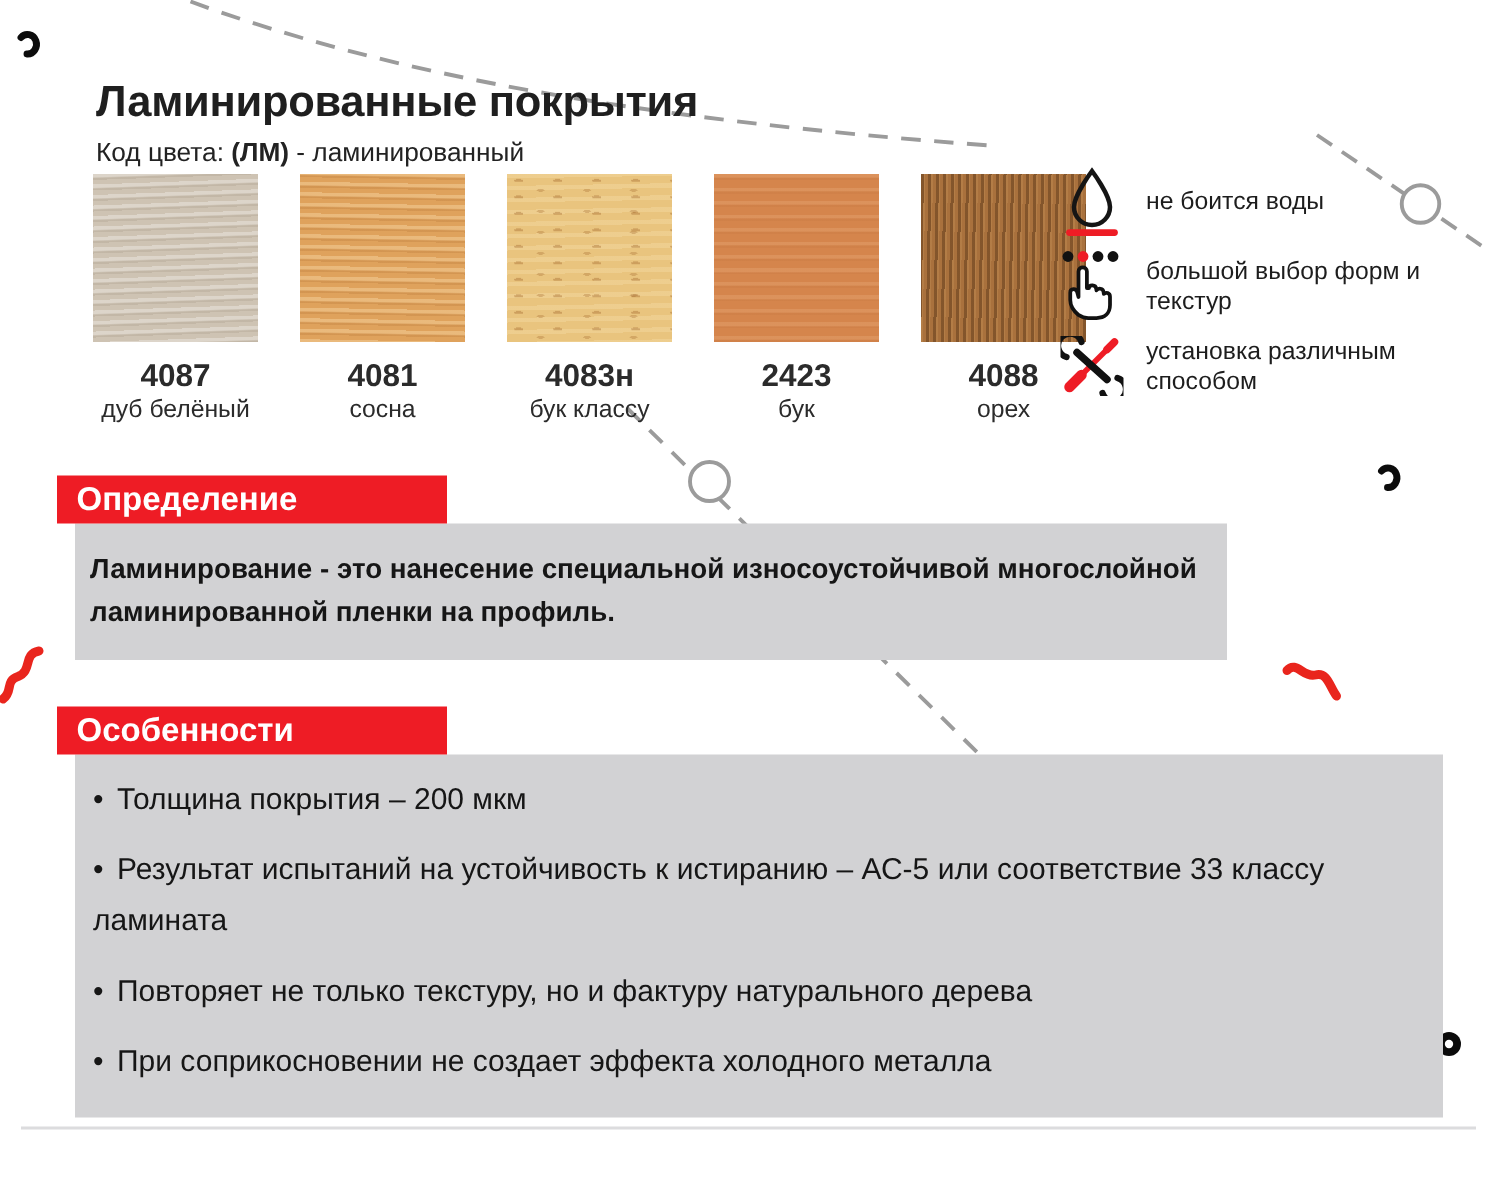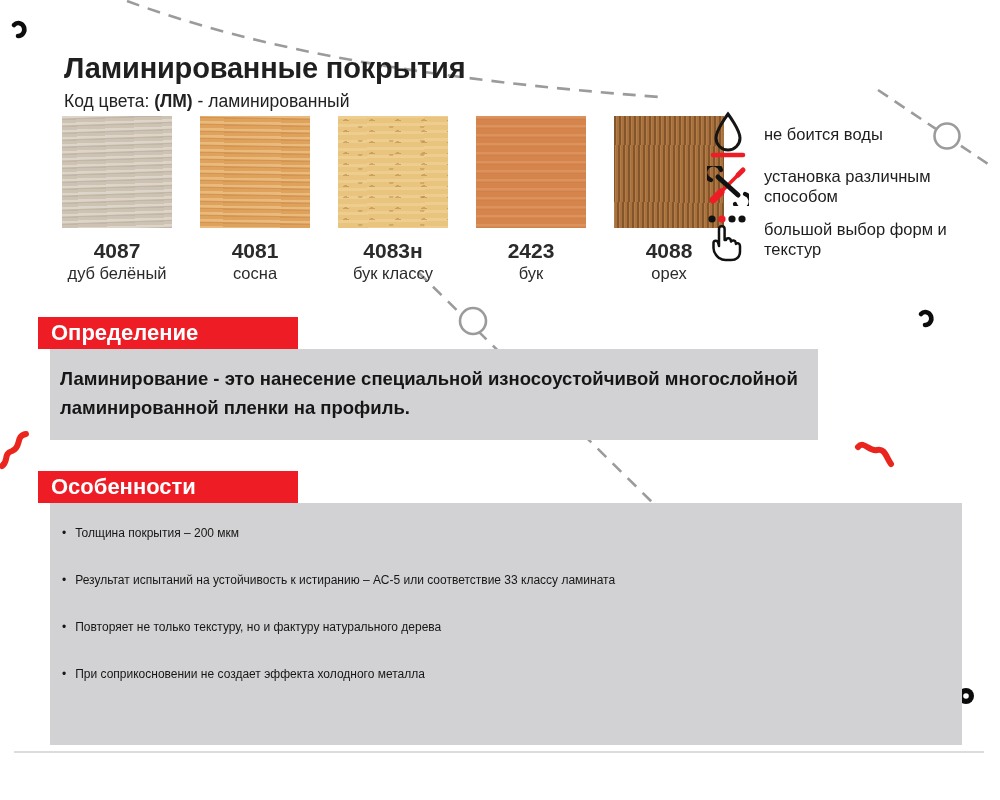--- a/index.html
+++ b/index.html
@@ -44,21 +44,21 @@
   .feat-label { margin-left:12px; font-size:16.5px; font-weight:500; line-height:20px; color:#1d1d1d; }
   
   .banner { position:absolute; left:38px; width:260px; height:32px; background:#ee1c25;
             color:#fff; font-size:22px; font-weight:bold; line-height:31px; padding-left:13px; z-index:2; }
   .banner-definition { top:317px; }
   .banner-features { top:471px; }
   .panel { position:absolute; left:30px; background:#d2d2d4; z-index:1;margin-left:20px; }
   .panel-definition { top:349px; width:768px; height:91px; padding:15px 20px 0 10px; }
   .panel-definition p { font-size:18.5px; font-weight:bold; line-height:29px; color:#161616; }
   .panel-features { top:503px; width:912px; height:242px; padding:13px 20px 0 12px; }
-  .bullet { font-size:12px; line-height:34px; color:#161616; margin-bottom:13px; }
+  .bullet { font-size:20px; line-height:34px; color:#161616; margin-bottom:13px; }
   .bullet::before { content:"\2022"; margin-right:9px; }
   .bottom-rule { position:absolute; left:14px; top:751px; width:970px; height:2px; background:#dcdcde; z-index:1; }
 </style>
 </head>
 <body>
 
 <svg class="decor" viewBox="0 0 1000 800" xmlns="http://www.w3.org/2000/svg">
 
   <path d="M127,1 C260,50 430,80 660,97" fill="none" stroke="#9b9b9b" stroke-width="2.6" stroke-dasharray="13 9"></path>
 
@@ -116,44 +116,44 @@
     <div class="feat-icon">
       <svg width="36" height="48" viewBox="0 0 36 48" xmlns="http://www.w3.org/2000/svg">
         <path d="M18 4 C18 4 6 20 6 28 a12 12 0 0 0 24 0 C30 20 18 4 18 4 Z" fill="none" stroke="#151515" stroke-width="3"></path>
         <line x1="3" y1="45" x2="33" y2="45" stroke="#ee1c25" stroke-width="4.5" stroke-linecap="round"></line>
       </svg>
     </div>
     <div class="feat-label">не боится воды</div>
   </div>
   <div class="feat-row">
     <div class="feat-icon">
+      <svg width="44" height="50" viewBox="0 0 44 50" xmlns="http://www.w3.org/2000/svg">
+        <circle cx="6" cy="5" r="3.6" fill="#111"></circle>
+        <circle cx="16" cy="5" r="3.6" fill="#ee1c25"></circle>
+        <circle cx="26" cy="5" r="3.6" fill="#111"></circle>
+        <circle cx="36" cy="5" r="3.6" fill="#111"></circle>
+        <path d="M13,44 c-3,-2.5 -5.5,-6.5 -5.5,-10 v-5 c0,-3 4,-3 4.6,-0.3 l0.9,3.3 V15 c0,-3.6 5.6,-3.6 5.6,0 v11 h1.4 c0.3,-2.4 4.4,-2.2 4.8,0.4 l0.2,1.2 c1.2,-2 4.4,-1.3 4.7,1 l0.2,1.3 c1.4,-1.4 4.1,-0.6 4.1,2 v5.5 c0,5.5 -3.6,8.6 -9,8.6 h-5.5 c-2.4,0 -4.6,-0.8 -6.3,-2z" fill="#fff" stroke="#111" stroke-width="2.5" stroke-linejoin="round"></path>
+      </svg>
+    </div>
+    <div class="feat-label">большой выбор форм и текстур</div>
+  </div>
+  <div class="feat-row">
+    <div class="feat-icon">
       <svg width="42" height="40" viewBox="0 0 42 40" xmlns="http://www.w3.org/2000/svg">
 
         <line x1="6" y1="34" x2="14" y2="26" stroke="#ee1c25" stroke-width="7" stroke-linecap="round"></line>
         <line x1="14" y1="26" x2="31" y2="9" stroke="#ee1c25" stroke-width="3.6" stroke-linecap="round"></line>
         <line x1="31" y1="9" x2="36" y2="4" stroke="#ee1c25" stroke-width="5" stroke-linecap="round"></line>
 
         <path d="M14,4 A8 8 0 1 0 4,14" fill="none" stroke="#111" stroke-width="4.2" stroke-linecap="round"></path>
         <line x1="11" y1="11" x2="31" y2="29" stroke="#111" stroke-width="5" stroke-linecap="round"></line>
         <path d="M38,28 A8 8 0 1 1 28,38" fill="none" stroke="#111" stroke-width="4.2" stroke-linecap="round"></path>
       </svg>
     </div>
     <div class="feat-label">установка различным способом</div>
-  </div>
-  <div class="feat-row">
-    <div class="feat-icon">
-      <svg width="44" height="50" viewBox="0 0 44 50" xmlns="http://www.w3.org/2000/svg">
-        <circle cx="6" cy="5" r="3.6" fill="#111"></circle>
-        <circle cx="16" cy="5" r="3.6" fill="#ee1c25"></circle>
-        <circle cx="26" cy="5" r="3.6" fill="#111"></circle>
-        <circle cx="36" cy="5" r="3.6" fill="#111"></circle>
-        <path d="M13,44 c-3,-2.5 -5.5,-6.5 -5.5,-10 v-5 c0,-3 4,-3 4.6,-0.3 l0.9,3.3 V15 c0,-3.6 5.6,-3.6 5.6,0 v11 h1.4 c0.3,-2.4 4.4,-2.2 4.8,0.4 l0.2,1.2 c1.2,-2 4.4,-1.3 4.7,1 l0.2,1.3 c1.4,-1.4 4.1,-0.6 4.1,2 v5.5 c0,5.5 -3.6,8.6 -9,8.6 h-5.5 c-2.4,0 -4.6,-0.8 -6.3,-2z" fill="#fff" stroke="#111" stroke-width="2.5" stroke-linejoin="round"></path>
-      </svg>
-    </div>
-    <div class="feat-label">большой выбор форм и текстур</div>
   </div>
 </div>
 
 <div class="banner banner-definition">Определение</div>
 <div class="panel panel-definition">
   <p>Ламинирование - это нанесение специальной износоустойчивой многослойной ламинированной пленки на профиль.</p>
 </div>
 
 <div class="banner banner-features">Особенности</div>
 <div class="panel panel-features">

